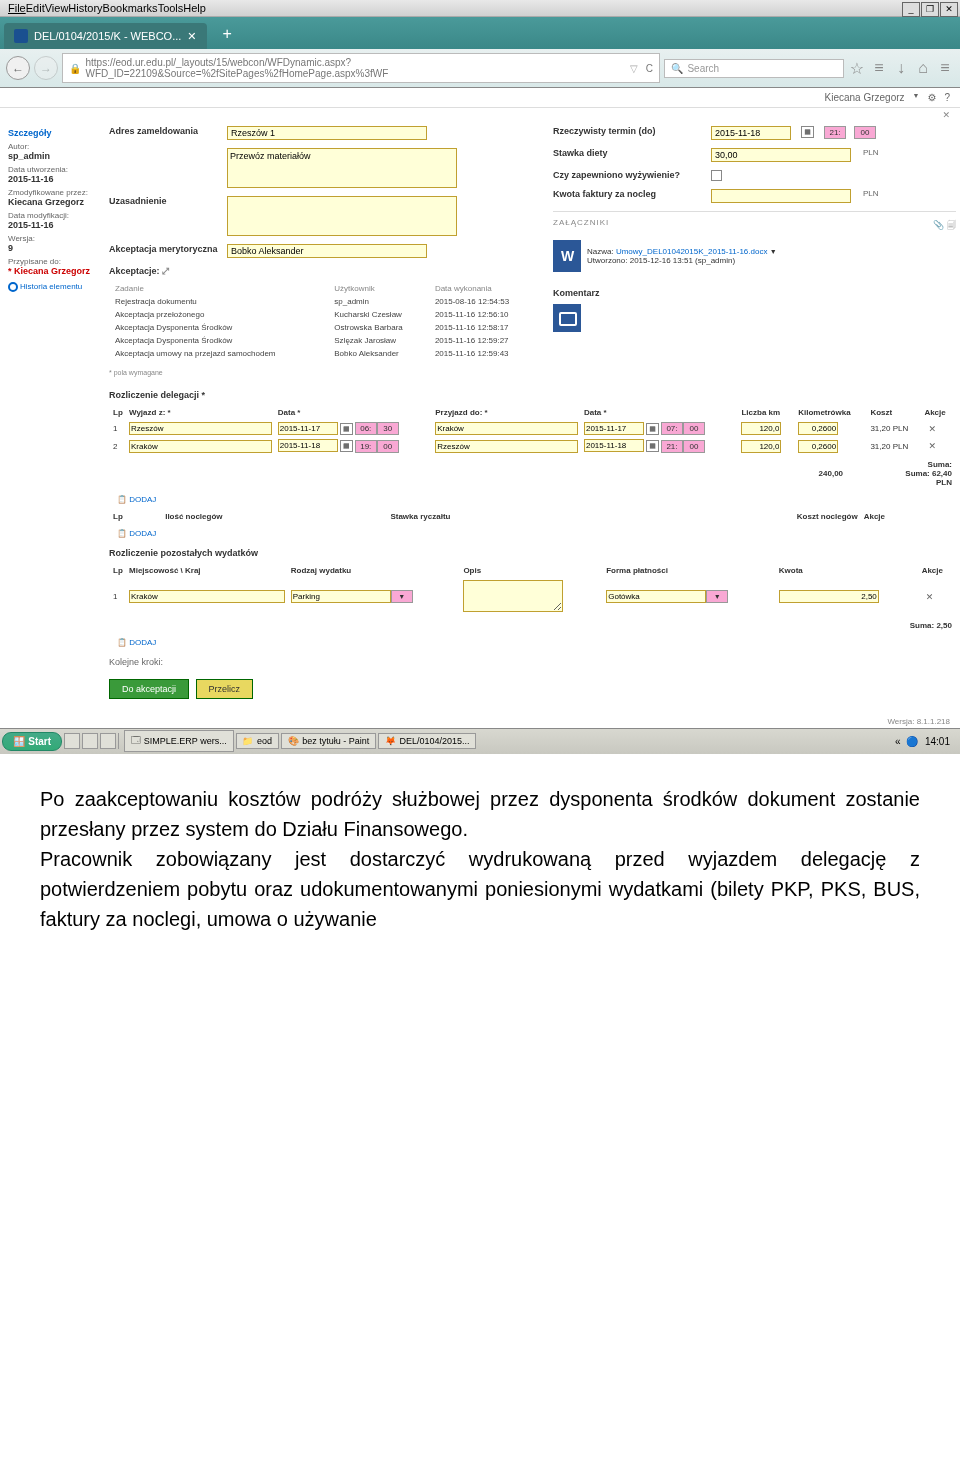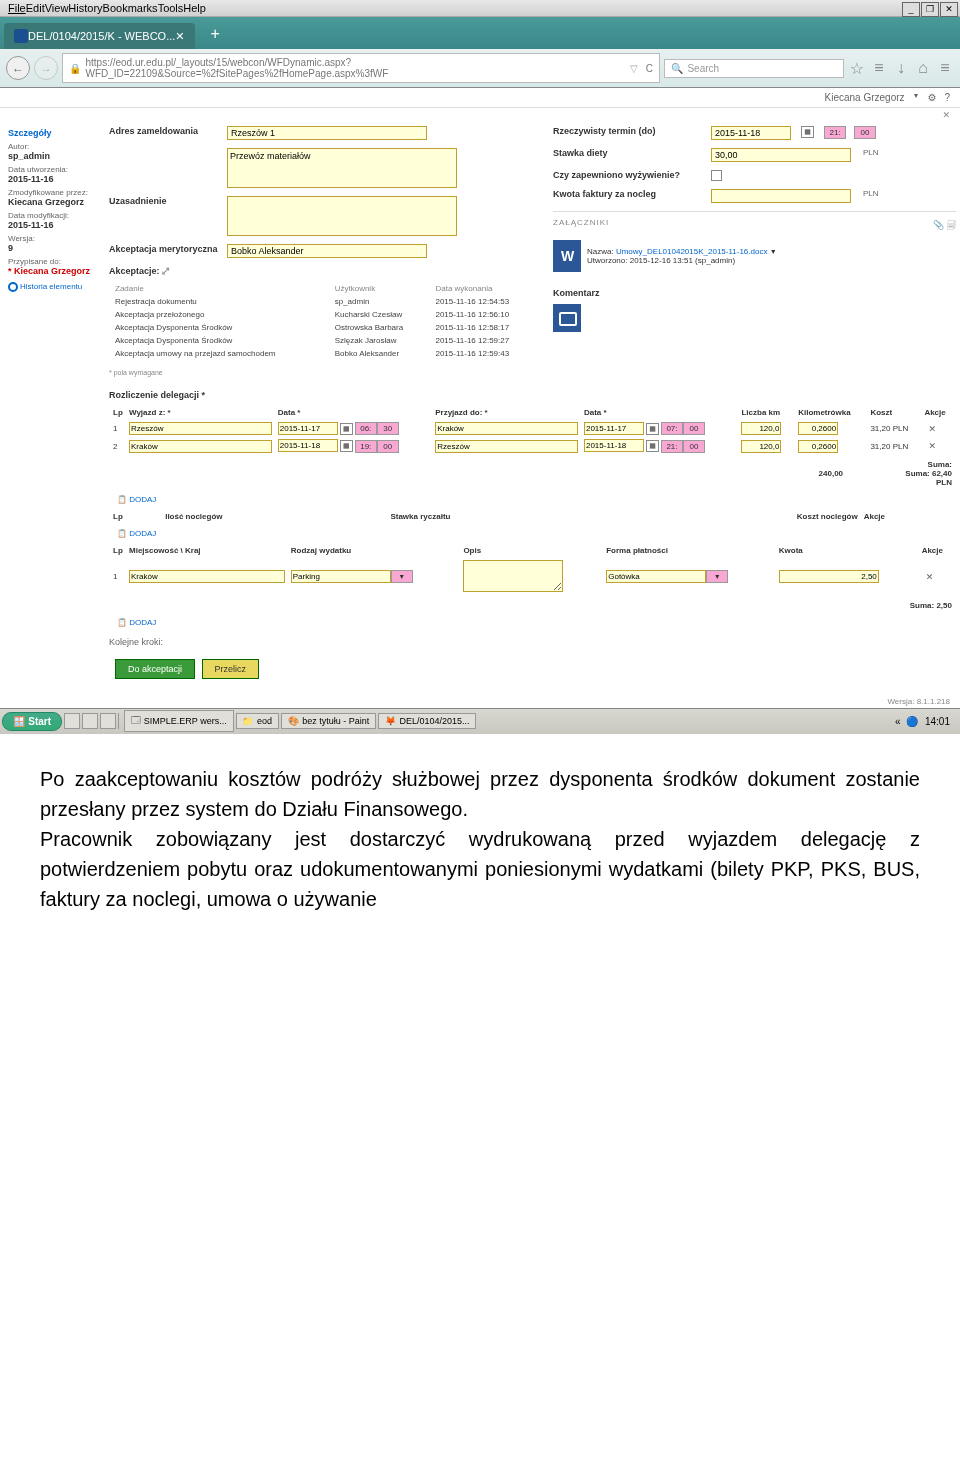--- a/index.html
+++ b/index.html
@@ -3,21 +3,21 @@
 <meta charset="utf-8">
 <style>
 *{margin:0;padding:0;box-sizing:border-box;font-family:Tahoma,Arial,sans-serif}
 body{width:960px;background:#fff}
 .browser-chrome{background:linear-gradient(#d8e8e8,#c0d8d8);border-bottom:1px solid #888}
 .menubar{display:flex;padding:2px 8px;font-size:11px;background:linear-gradient(#e8e8e8,#d0d0d0);border-bottom:1px solid #aaa}
 .menubar span{cursor:pointer}
 .win-controls{position:absolute;right:2px;top:2px;display:flex}
 .win-btn{width:18px;height:15px;border:1px solid #666;background:#ddd;font-size:9px;text-align:center;line-height:13px;margin-left:1px}
 .tabbar{display:flex;padding:6px 4px 0;background:linear-gradient(#4a9a9a,#3a8888);height:32px}
-.tab{background:#3a7878;color:#fff;padding:4px 10px;font-size:11px;border-radius:4px 4px 0 0;display:flex;align-items:center;}
+.tab{background:#3a7878;color:#fff;padding:4px 10px;font-size:11px;border-radius:4px 4px 0 0;display:flex;align-items:center;gap:6px}
 .tab-ico{width:14px;height:14px;background:#1a5090;border-radius:2px}
 .tab-add{margin-left:8px;color:#fff;font-size:16px;padding:2px 8px;cursor:pointer}
 .addr{display:flex;align-items:center;padding:4px 6px;gap:4px;background:linear-gradient(#e8f0f0,#d8e8e8)}
 .nav-btn{width:24px;height:24px;border-radius:50%;border:1px solid #999;background:#f0f0f0;display:flex;align-items:center;justify-content:center;font-size:12px;color:#666}
 .url-box{flex:1;border:1px solid #bbb;background:#fff;padding:3px 6px;font-size:10px;color:#777;display:flex;align-items:center;gap:4px}
 .lock{color:#4a8;font-size:10px}
 .search-box{width:180px;border:1px solid #bbb;background:#fff;padding:3px 6px;font-size:10px;color:#999;display:flex;align-items:center;gap:4px}
 .tool-ico{width:18px;height:18px;color:#888;display:flex;align-items:center;justify-content:center}
 .page-header{display:flex;justify-content:flex-end;padding:4px 10px;background:#fff;border-bottom:1px solid #ddd;font-size:10px;color:#666;gap:8px}
 .content{display:flex;padding:4px;font-size:9px;color:#333}
@@ -45,21 +45,21 @@
 .delgrid td{padding:1px 2px}
 .delgrid input{width:100%;border:1px solid #c0a030;background:#ffffd8;padding:1px;font-size:8px;height:13px}
 .btn-add{color:#0066cc;font-size:8px;margin:4px 8px;cursor:pointer}
 .sums{text-align:right;font-size:8px;font-weight:bold;padding:4px}
 .att-box{border-top:1px solid #ddd;padding:6px 0;margin-top:6px}
 .att-h{font-size:8px;color:#888;letter-spacing:1px}
 .doc-ico{width:28px;height:32px;background:#2b5797;display:inline-block;vertical-align:middle;margin-right:6px;position:relative}
 .doc-ico::after{content:'W';color:#fff;font-weight:bold;position:absolute;left:8px;top:8px;font-size:14px}
 .com-ico{width:28px;height:28px;background:#2b5797;display:inline-block;margin-top:6px;position:relative}
 .com-ico::after{content:'';position:absolute;left:6px;top:8px;width:14px;height:10px;border:2px solid #fff;border-radius:2px}
-.act-btns{margin:12px 6px}
+.act-btns{margin:12px 0}
 .btn{padding:4px 12px;font-size:9px;border:1px solid #060;cursor:pointer;margin-right:4px}
 .btn-green{background:#3a9a3a;color:#fff}
 .btn-yel{background:#e8d860;color:#333}
 .version{text-align:right;font-size:8px;color:#888;padding:2px 10px}
 .taskbar{background:linear-gradient(#d8d8d0,#c8c8c0);border-top:1px solid #888;display:flex;align-items:center;padding:2px;font-size:10px;height:26px}
 .tb-start{background:linear-gradient(#4a8,#3a7);color:#fff;padding:3px 10px;border-radius:9px;font-weight:bold;border:1px solid #286}
 .tb-item{border:1px solid #999;background:#e0e0d8;padding:2px 6px;margin-left:2px;font-size:9px;display:flex;align-items:center;gap:3px}
 .tb-clock{margin-left:auto;padding:2px 8px;font-size:10px;display:flex;align-items:center;gap:6px}
 .article{padding:30px 40px;font-family:'Times New Roman',serif;font-size:20px;text-align:justify;line-height:1.5}
 .ql{width:16px;height:16px;background:#e0e0d8;border:1px solid #999;margin-left:2px}
@@ -168,21 +168,21 @@
 <table>
 <tbody>
                 <tr class="hd">
                   <td>Zadanie</td>
                   <td>Użytkownik</td>
                   <td>Data wykonania</td>
                 </tr>
 <tr>
                   <td>Rejestracja dokumentu</td>
                   <td>sp_admin</td>
-                  <td>2015-11-16 12:54:53</td>
+                  <td>2015-08-16 12:54:53</td>
                 </tr>
 <tr>
                   <td>Akceptacja przełożonego</td>
                   <td>Kucharski Czesław</td>
                   <td>2015-11-16 12:56:10</td>
                 </tr>
 <tr>
                   <td>Akceptacja Dysponenta Środków</td>
                   <td>Ostrowska Barbara</td>
                   <td>2015-11-16 12:58:17</td>
@@ -296,20 +296,21 @@
 <th>Lp</th>
 <th>Ilość noclegów</th>
 <th>Stawka ryczałtu</th>
 <th style="text-align:right">Koszt noclegów</th>
 <th>Akcje</th>
 </tr>
 </tbody>
       </table>
 <div class="btn-add">📋 <span>DODAJ</span></div>
 
+<div class="sec-h">Rozliczenie pozostałych wydatków</div>
 <table class="delgrid">
 <tbody>
           <tr>
 <th style="width:14px">Lp</th>
 <th>Miejscowość \ Kraj</th>
 <th>Rodzaj wydatku</th>
 <th>Opis</th>
 <th>Forma płatności</th>
 <th>Kwota</th>
 <th>Akcje</th>

